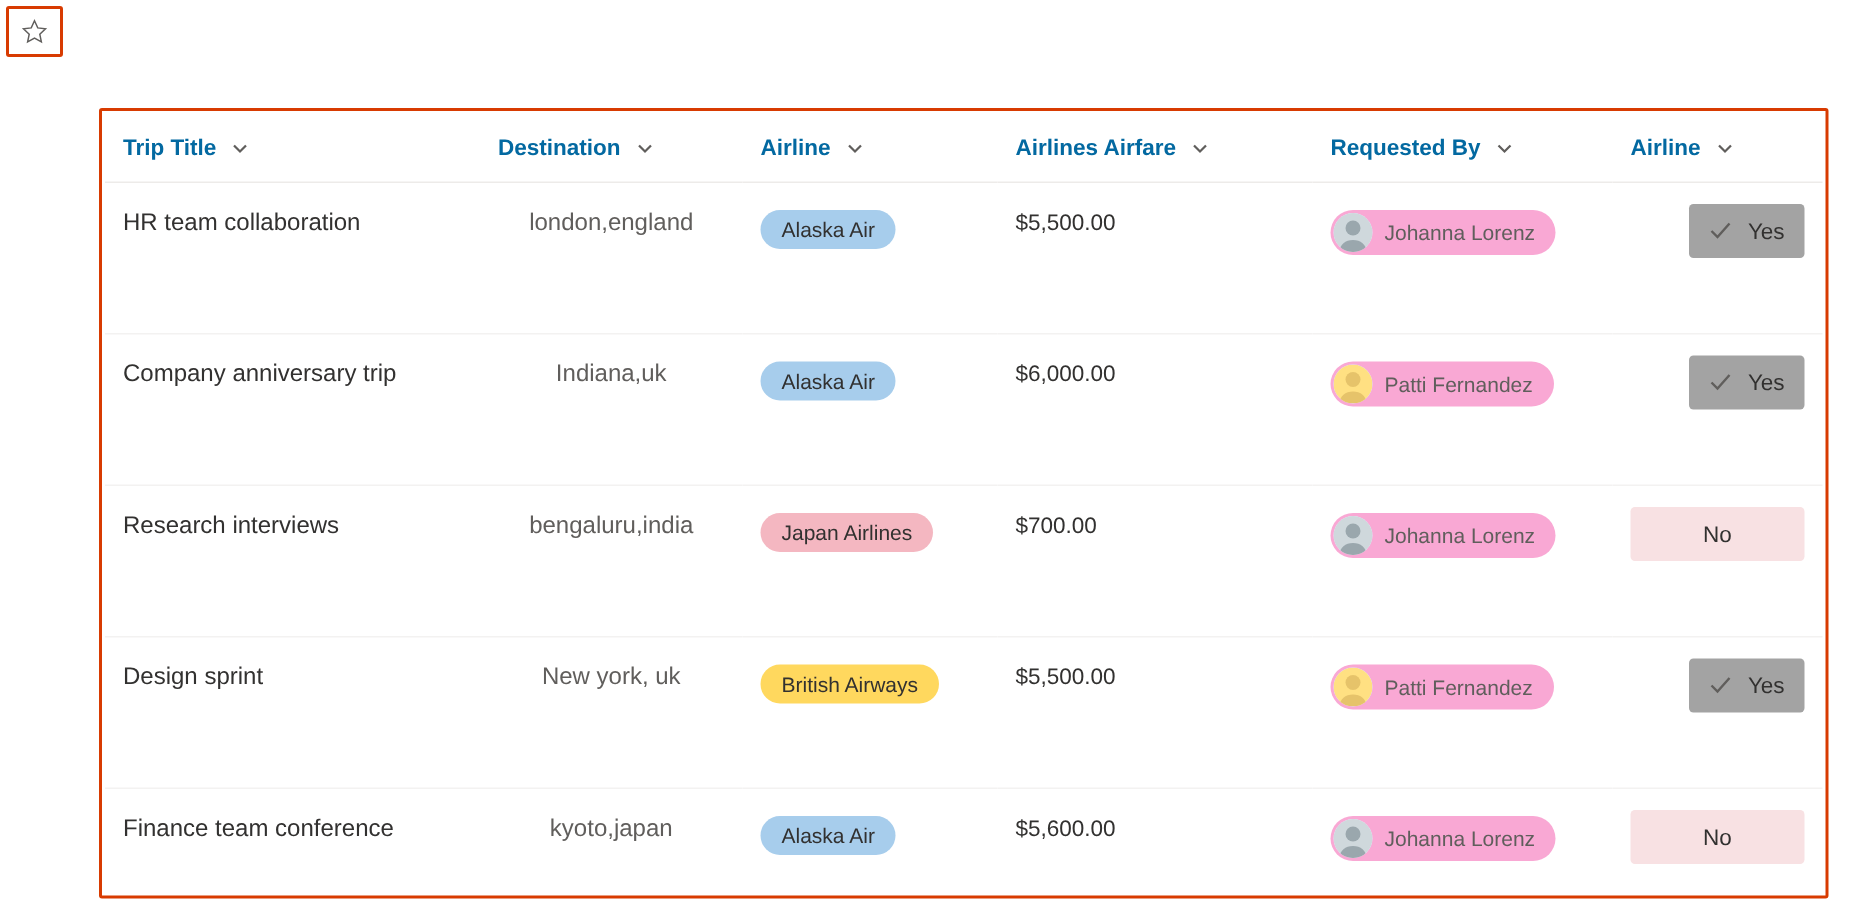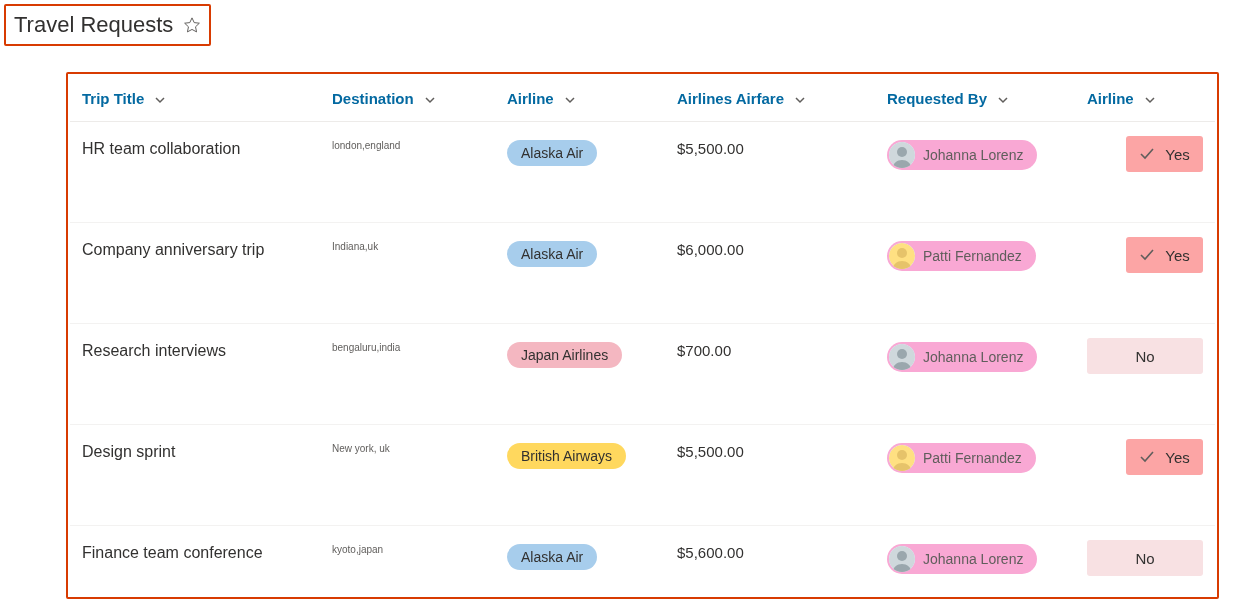--- a/index.html
+++ b/index.html
@@ -74,21 +74,21 @@
     font-size: 15px;
     color: #605e5c;
     vertical-align: top;
     border-bottom: 1px solid #f3f2f1;
   }
   tbody tr:last-child td { border-bottom: none; padding-bottom: 24px; }
   tbody td.title-cell {
     font-size: 16px;
     color: #323130;
   }
-  .dest-cell { font-size: 10px; color: #605e5c; }
+  .dest-cell { font-size: 16px; color: #605e5c; text-align: center; }
   .airline-pill {
     display: inline-block;
     padding: 5px 14px;
     border-radius: 14px;
     font-size: 14px;
     color: #323130;
   }
   .airline-alaska { background: #a7cdec; }
   .airline-japan  { background: #f4b7c1; }
   .airline-british{ background: #ffd85e; }
@@ -117,42 +117,41 @@
   .approved-pill {
     display: flex;
     align-items: center;
     justify-content: center;
     height: 36px;
     border-radius: 3px;
     font-size: 15px;
     color: #323130;
     margin-top: -4px;
   }
-  .approved-yes { background: #fca5a5; margin-left: 39px; }
+  .approved-yes { background: #a3a3a3; margin-left: 39px; }
   .approved-no  { background: #f8e1e3; }
   .check-icon {
     width: 16px;
     height: 12px;
     stroke: #605e5c;
     fill: none;
     stroke-width: 1.6;
     margin-right: 10px;
   }
   .col-title   { width: 250px; }
   .col-dest    { width: 175px; }
   .col-airline { width: 170px; }
   .col-airfare { width: 210px; }
   .col-reqby   { width: 200px; }
   .col-approved{ width: 140px; }
 </style>
 </head>
 <body>
 
 <div class="title-area highlight-red">
-  <h1 class="page-title">Travel Requests</h1>
   <svg class="star-icon" viewBox="0 0 24 24">
     <path d="M12 2.5l2.9 6.3 6.9.8-5.1 4.8 1.4 6.8L12 17.9 5.9 21.2l1.4-6.8L2.2 9.6l6.9-.8L12 2.5z"></path>
   </svg>
 </div>
 
 <div class="table-wrap highlight-red">
   <table>
     <colgroup>
       <col class="col-title">
         <col class="col-dest">

